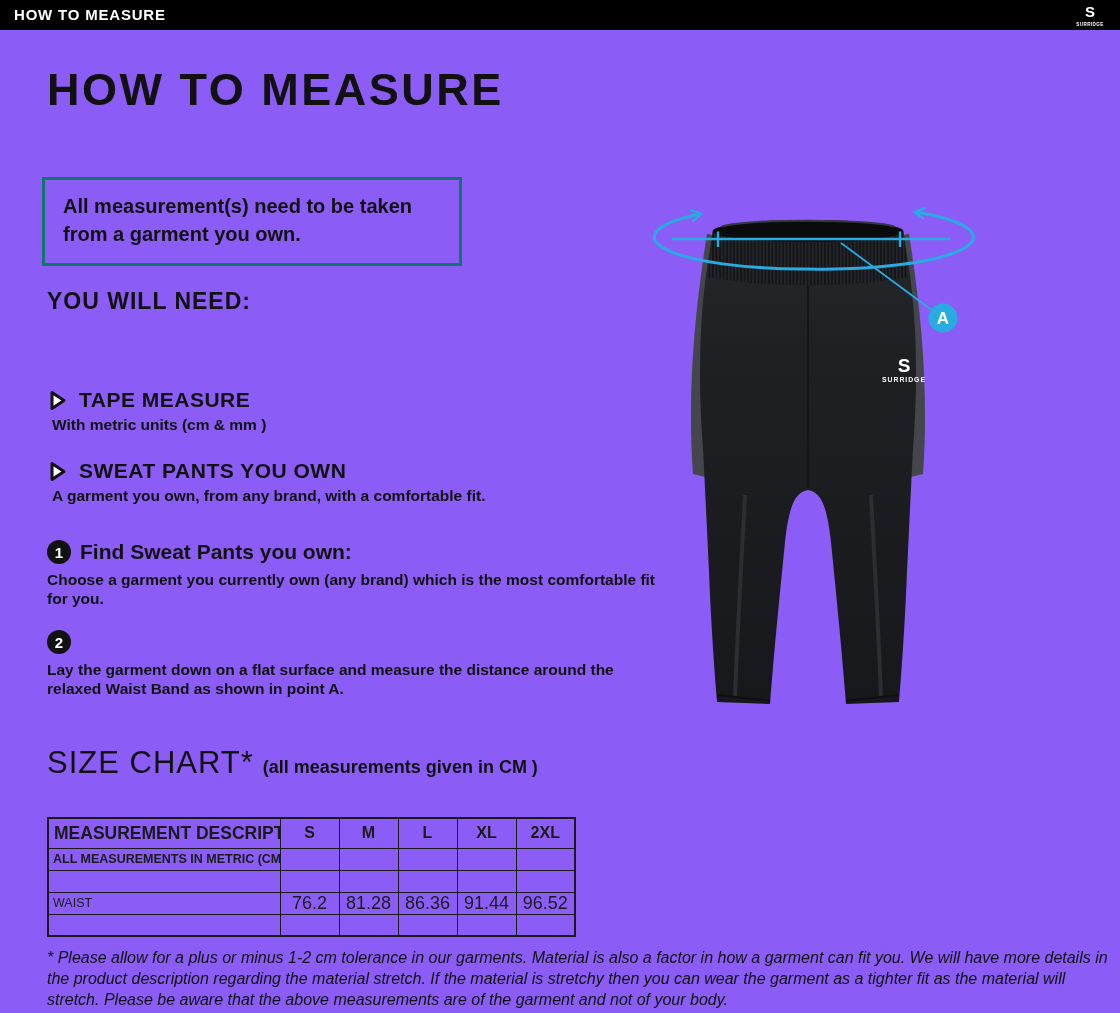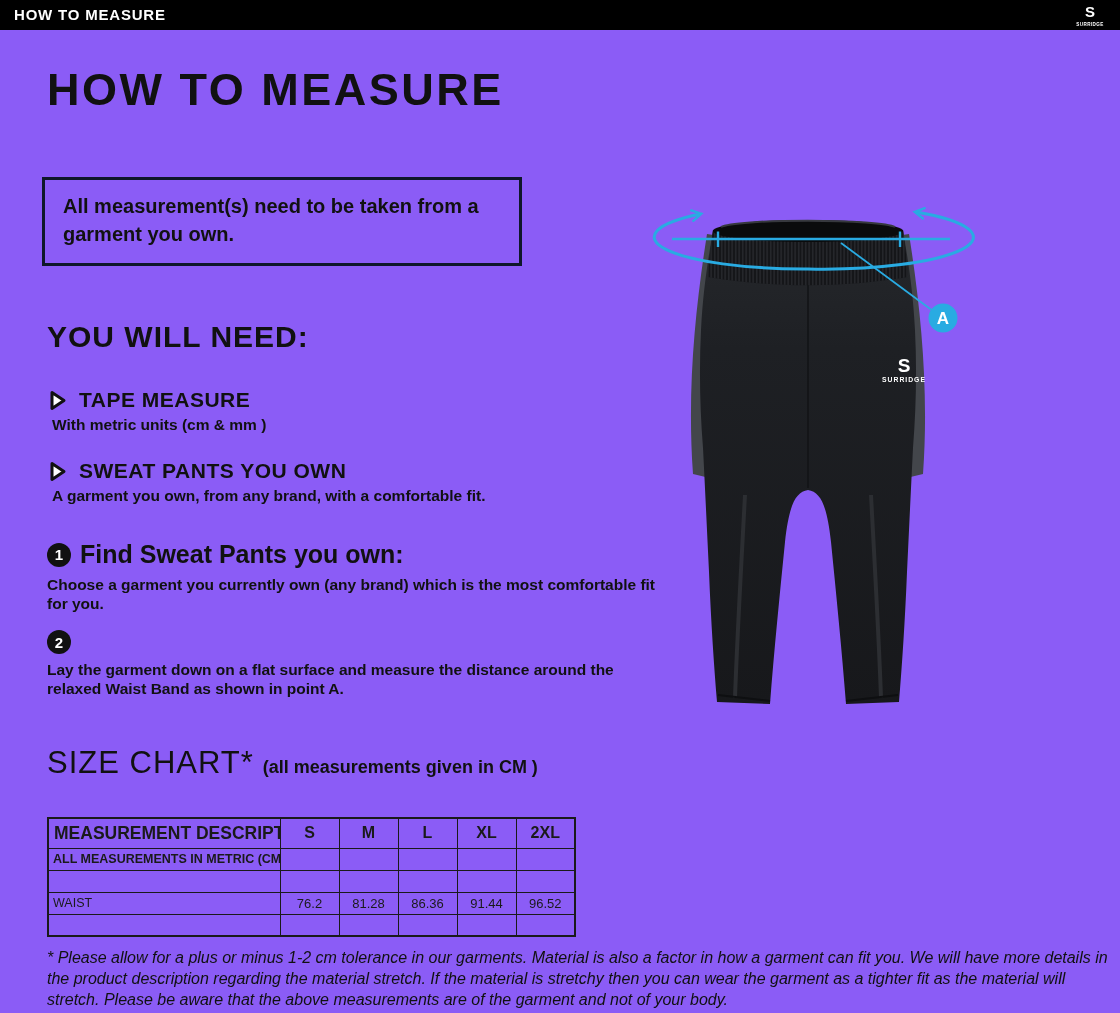--- a/index.html
+++ b/index.html
@@ -14,61 +14,61 @@
     position:absolute; left:14px; top:0; height:30px; line-height:30px;
     color:#fff; font-size:15px; font-weight:bold; letter-spacing:0.8px;
   }
   .topbar-logo { position:absolute; right:10px; top:1px; }
   
   .page-title {
     position:absolute; left:47px; top:64px; font-size:45px; font-weight:bold;
     letter-spacing:2.5px; color:#111;
   }
   .notice-box {
-    position:absolute; left:42px; top:177px; width:480px; border:3px solid #0f172a;
+    position:absolute; left:42px; top:177px; width:420px; border:3px solid #0f766e;
     padding:13px 18px 15px 18px; font-size:20px; font-weight:bold; line-height:1.38; color:#111;
   }
   .need-heading {
-    position:absolute; left:47px; top:320px; font-size:30px; font-weight:bold;
+    position:absolute; left:47px; top:288px; font-size:23px; font-weight:bold;
     letter-spacing:1px; color:#111;
   }
   
   .need-item { position:absolute; left:49px; }
   .need-item .row { display:flex; align-items:center; gap:12px; }
   .need-item .title { font-size:21px; font-weight:bold; letter-spacing:0.5px; color:#111; }
   .need-item .desc { font-size:15.5px; font-weight:bold; margin-top:4px; margin-left:3px; color:#111; }
   #need-item-0 { top:388px; }
   #need-item-1 { top:459px; }
   
   .step { position:absolute; left:47px; }
   #step-1 { top:540px; }
   #step-2 { top:630px; }
   .step-header { display:flex; align-items:center; gap:9px; }
   .step-num {
     width:24px; height:24px; border-radius:50%; background:#111; color:#fff;
     font-size:15px; font-weight:bold; display:flex; align-items:center; justify-content:center;
   }
-  .step-title { font-size:25px; font-weight:bold; color:#111; }
+  .step-title { font-size:21px; font-weight:bold; color:#111; }
   .step-desc { margin-top:7px; font-size:15.5px; font-weight:bold; line-height:1.22; width:612px; color:#111; }
   
   .size-chart-heading { position:absolute; left:47px; top:745px; display:flex; align-items:baseline; }
   .size-chart-heading h2 { font-size:31px; font-weight:normal; letter-spacing:1px; color:#111; }
   .size-chart-heading .sub { font-size:18px; font-weight:bold; margin-left:9px; color:#111; }
   table.size-chart {
     position:absolute; left:47px; top:817px; border-collapse:collapse;
     table-layout:fixed; width:527px; border:2.5px solid #1a1a1a;
   }
   table.size-chart th, table.size-chart td { border:1.5px solid #1a1a1a; overflow:hidden; white-space:nowrap; }
   table.size-chart tr.hdr { height:30px; }
   table.size-chart tr.row { height:22px; }
   th.c-desc { font-size:17.5px; font-weight:bold; text-align:left; padding-left:5px; }
   th.c-size { font-size:16px; font-weight:bold; text-align:center; }
   td.c-label { font-size:12.5px; text-align:left; padding-left:4px; }
   td.c-label.bold { font-weight:bold; }
-  td.c-val { font-size:13px; text-align:center; }
+  td.c-val { font-size:18px; text-align:center; }
   
   .footnote {
     position:absolute; left:47px; top:948px; width:1066px;
     font-size:16px; font-weight:normal; font-style:italic; line-height:1.3; color:#111;
   }
   
   .diagram { position:absolute; left:615px; top:190px; }
   .pants-logo-s { font:bold 19px "Liberation Sans", sans-serif; fill:#fff; }
   .pants-logo-text { font:bold 6.8px "Liberation Sans", sans-serif; fill:#fff; letter-spacing:1px; }
   .point-a-label { font:bold 17px "Liberation Sans", sans-serif; fill:#fff; }

